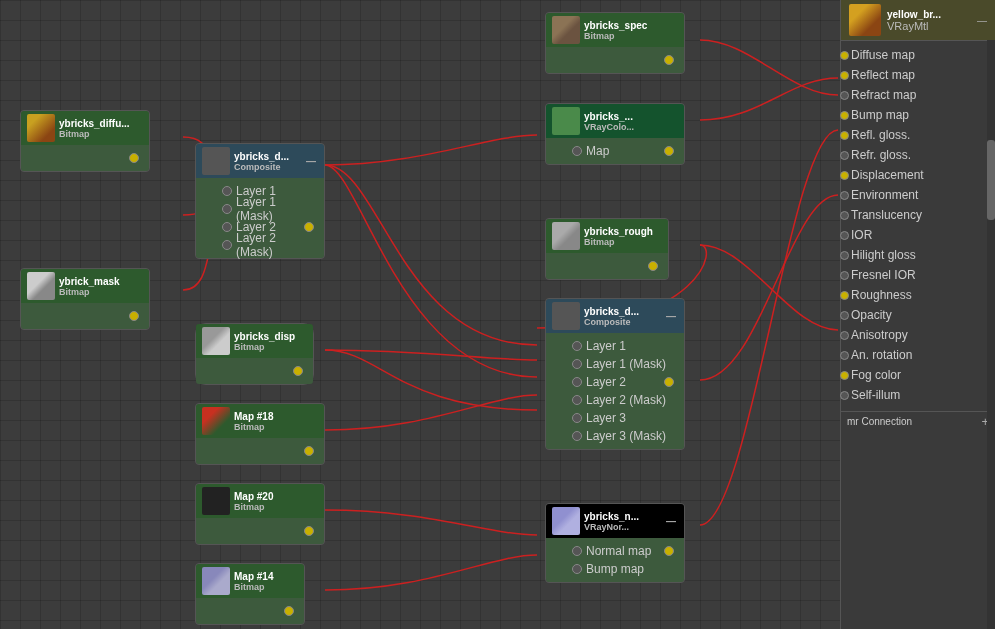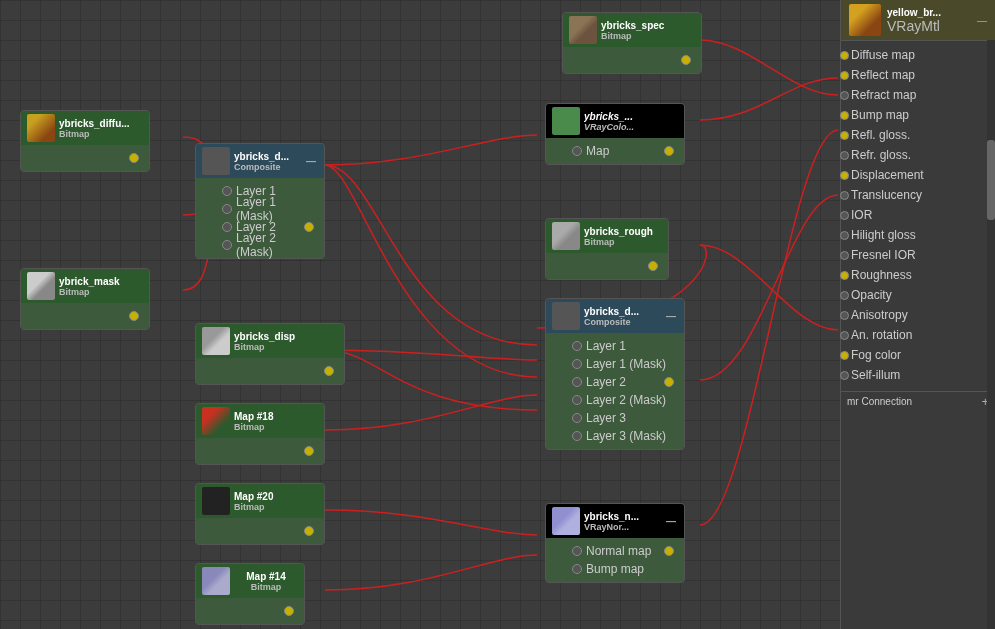--- a/index.html
+++ b/index.html
@@ -119,21 +119,21 @@
       margin-right: 4px;
     }
 
     .socket.empty {
       background: #555;
     }
 
     
     .header-bitmap { background: #2d5a2d; }
     .header-composite { background: #2d4a5a; }
-    .header-vraycolor { background: #000000; font-style: italic; }
+    .header-vraycolor { background: #14532d; }
     .header-vraynor { background: #000000; }
 
     .thumb-brick-diff {
       background: linear-gradient(135deg, #c8a020 25%, #8b4513 75%);
     }
     .thumb-brick-spec {
       background: linear-gradient(135deg, #8b7355 40%, #6b5340 60%);
     }
     .thumb-brick-rough {
       background: linear-gradient(135deg, #aaa 40%, #888 60%);
@@ -190,21 +190,21 @@
       border-bottom: 1px solid #555;
     }
 
     .prop-thumb {
       width: 32px;
       height: 32px;
       border-radius: 2px;
     }
 
     .prop-title .name { font-size: 10px; color: #fff; font-weight: bold; }
-    .prop-title .type { font-size: 14px; color: #bbb; }
+    .prop-title .type { font-size: 11px; color: #bbb; }
 
     .prop-menu-btn {
       margin-left: auto;
       font-size: 10px;
       color: #aaa;
     }
 
     .prop-list {
       padding: 4px 0;
     }
@@ -358,21 +358,21 @@
         <span>Layer 2</span>
         <div class="socket out"></div>
       </div>
       <div class="socket-row">
         <div class="socket in empty"></div>
         <span>Layer 2 (Mask)</span>
       </div>
     </div>
   </div>
 
-  <div class="node" style="left:195px; top:323px; width:150px;">
+  <div class="node" style="left:195px; top:323px; width:119px;border-radius:11px;">
     <div class="node-header header-bitmap">
       <div class="thumb thumb-brick-disp"></div>
       <div class="node-title">
         <div class="name">ybricks_disp</div>
         <div class="type">Bitmap</div>
       </div>
     </div>
     <div class="node-sockets">
       <div class="socket-row">
         <div class="socket out"></div>
@@ -403,36 +403,36 @@
         <div class="type">Bitmap</div>
       </div>
     </div>
     <div class="node-sockets">
       <div class="socket-row">
         <div class="socket out"></div>
       </div>
     </div>
   </div>
 
-  <div class="node" style="left:195px; top:563px; width:104px;text-align:center;">
+  <div class="node" style="left:195px; top:563px; width:104px;">
     <div class="node-header header-bitmap">
       <div class="thumb thumb-map14"></div>
       <div class="node-title">
         <div class="name">Map #14</div>
         <div class="type">Bitmap</div>
       </div>
     </div>
     <div class="node-sockets">
       <div class="socket-row">
         <div class="socket out"></div>
       </div>
     </div>
   </div>
 
-  <div class="node" style="left:562px; top:12px; width:140px;">
+  <div class="node" style="left:545px; top:12px; width:140px;">
     <div class="node-header header-bitmap">
       <div class="thumb thumb-brick-spec"></div>
       <div class="node-title">
         <div class="name">ybricks_spec</div>
         <div class="type">Bitmap</div>
       </div>
     </div>
     <div class="node-sockets">
       <div class="socket-row">
         <div class="socket out"></div>
@@ -565,20 +565,24 @@
       <div class="prop-item">
         <div class="prop-socket empty"></div>
         <span>Refr. gloss.</span>
       </div>
       <div class="prop-item">
         <div class="prop-socket"></div>
         <span>Displacement</span>
       </div>
       <div class="prop-item">
         <div class="prop-socket empty"></div>
+        <span>Environment</span>
+      </div>
+      <div class="prop-item">
+        <div class="prop-socket empty"></div>
         <span>Translucency</span>
       </div>
       <div class="prop-item">
         <div class="prop-socket empty"></div>
         <span>IOR</span>
       </div>
       <div class="prop-item">
         <div class="prop-socket empty"></div>
         <span>Hilight gloss</span>
       </div>

